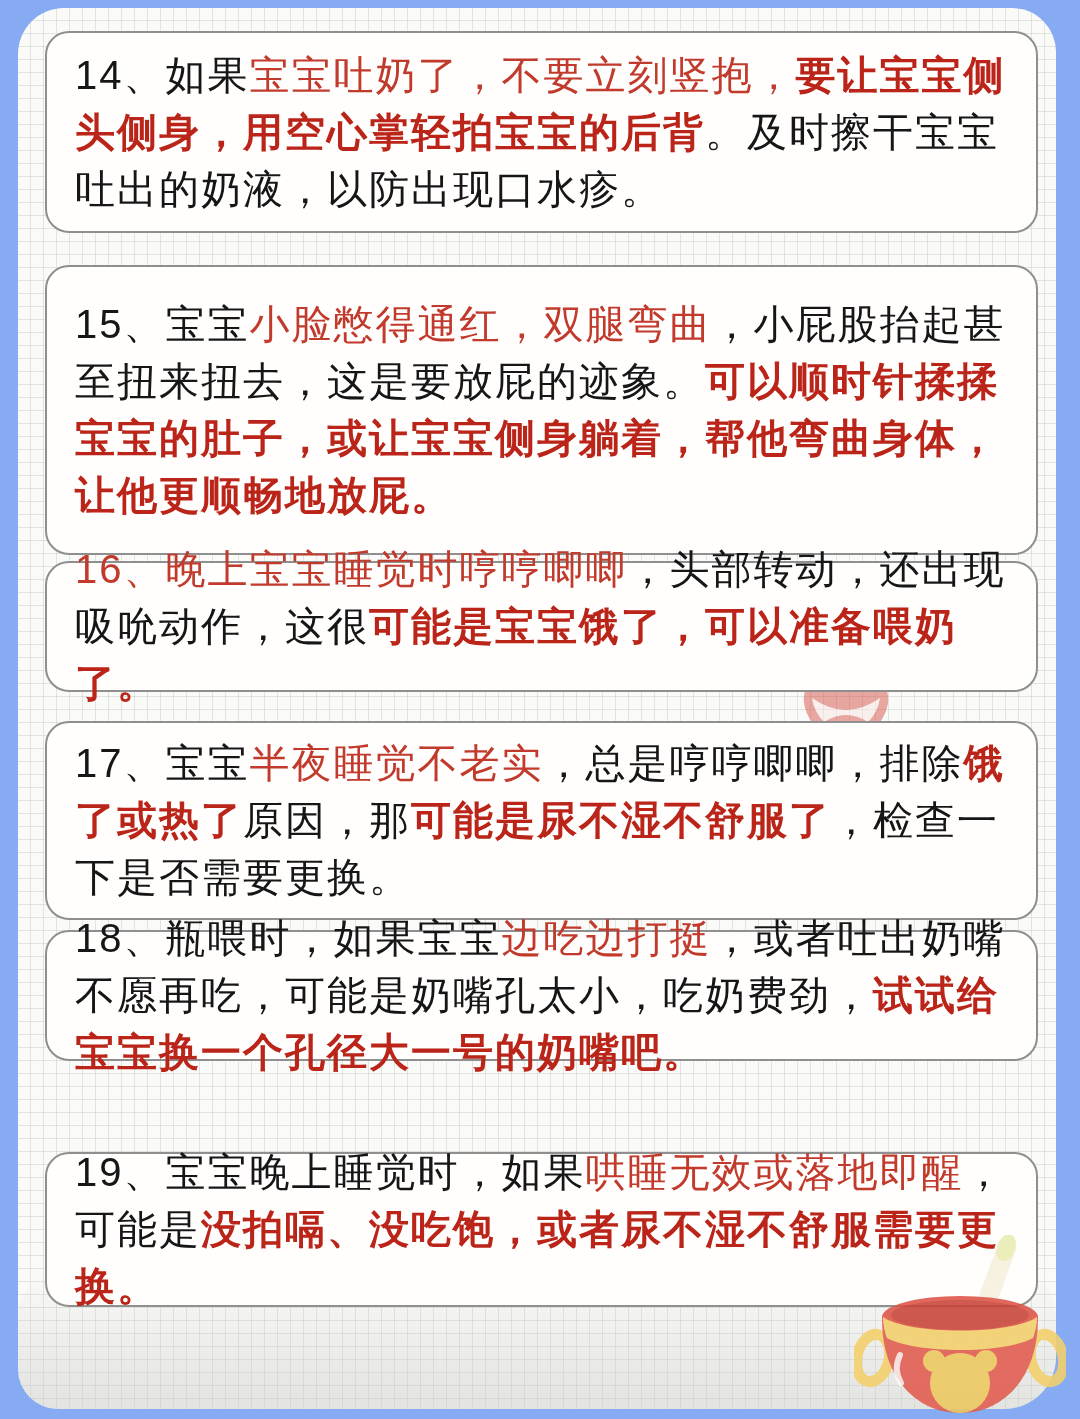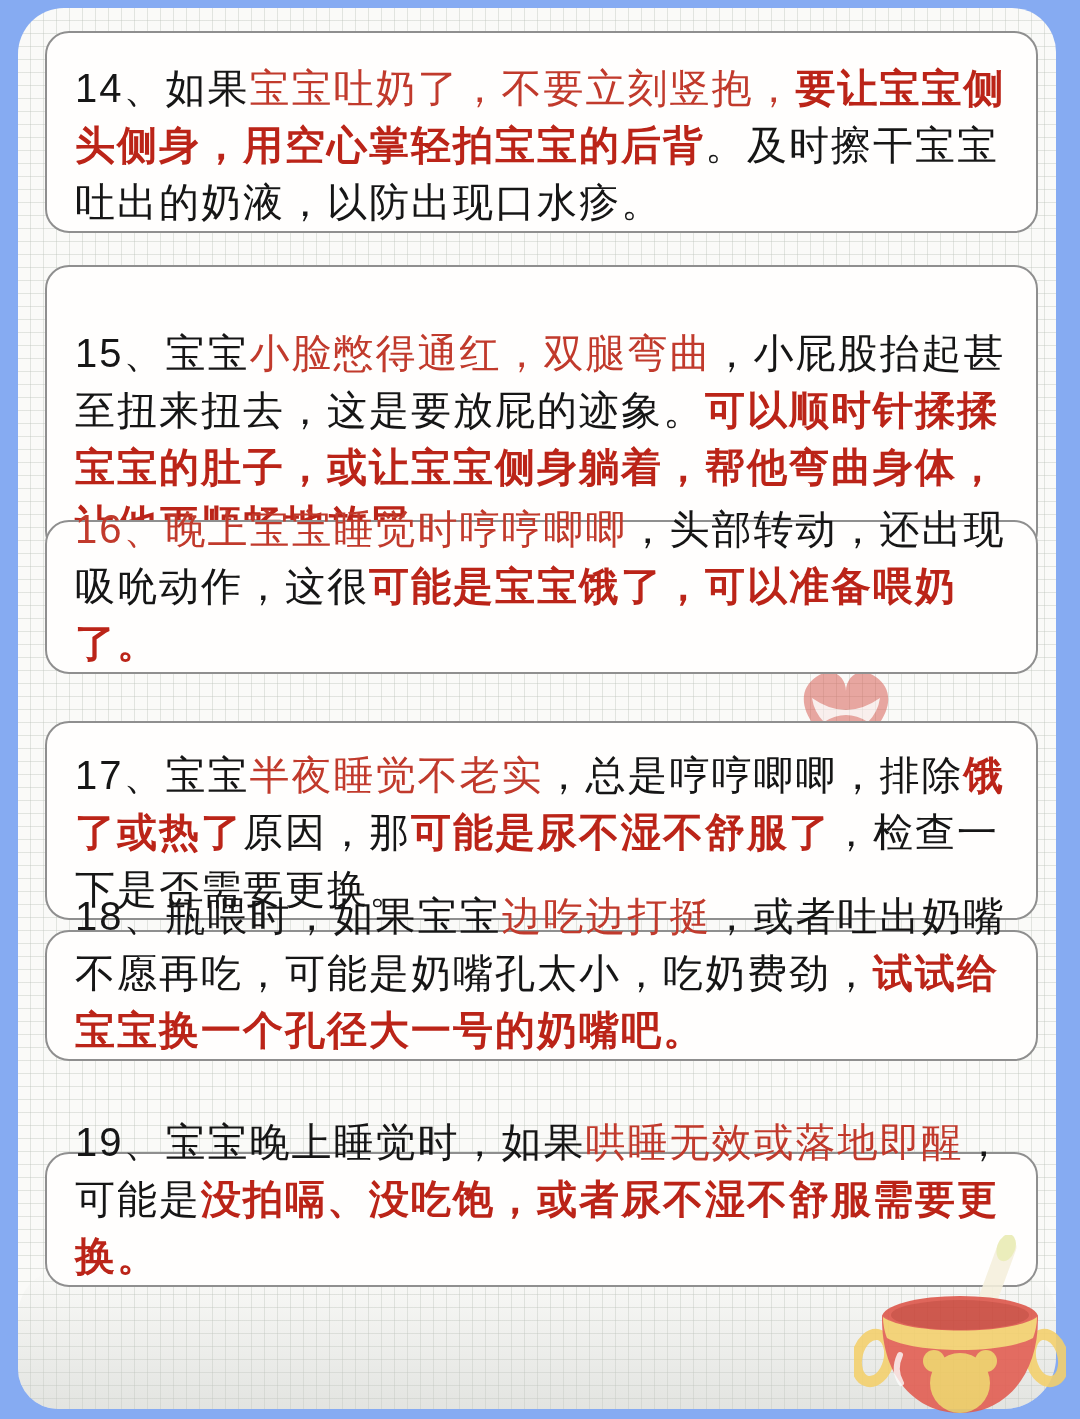--- a/index.html
+++ b/index.html
@@ -20,34 +20,34 @@
   .paper::after{
     content:"";position:absolute;left:0;right:0;bottom:0;height:140px;
     border-radius:inherit;
     background:linear-gradient(to top,rgba(198,201,196,.45),rgba(198,201,196,0));
   }
   .card{
     position:absolute;left:45px;width:993px;box-sizing:border-box;
     background:var(--card_bg,#fffefd);
     border:2.5px solid var(--card_border,#8f8f8f);
     border-radius:24px;
-    display:flex;align-items:flex-end;
+    display:flex;align-items:center;
     padding:0 28px;
     z-index:2;
   }
   .tip{margin:0;font-size:40px;line-height:57px;letter-spacing:2px;color:var(--text_black,#161616);}
   .seg-black{color:var(--text_black,#161616);}
   .seg-red{color:var(--text_red,#c13a2c);}
   .seg-red-bold{color:var(--text_red_bold,#bb2418);font-weight:700;}
   .c14{top:31px;height:202px;}
   .c15{top:265px;height:290px;}
-  .c16{top:520px;height:154px;}
+  .c16{top:561px;height:131px;}
   .c17{top:705px;height:199px;margin-top:16px;}
   .c18{top:930px;height:131px;}
-  .c19{top:1152px;height:135px;}
+  .c19{top:1152px;height:155px;}
   .heart-deco{position:absolute;left:786px;top:664px;z-index:1;opacity:.5;}
   .bowl-deco{position:absolute;left:854px;top:1235px;z-index:3;opacity:.88;}
 </style>
 </head>
 <body>
 
 <div class="paper"></div>
 
 <svg class="heart-deco" width="120" height="100" viewBox="0 0 120 100">
   <path d="M60 92 C 18 62, 6 30, 30 13 C 48 1, 60 14, 60 27 C 60 14, 72 1, 90 13 C 114 30, 102 62, 60 92 Z" style="fill:var(--heart,#d6544a)"></path>

